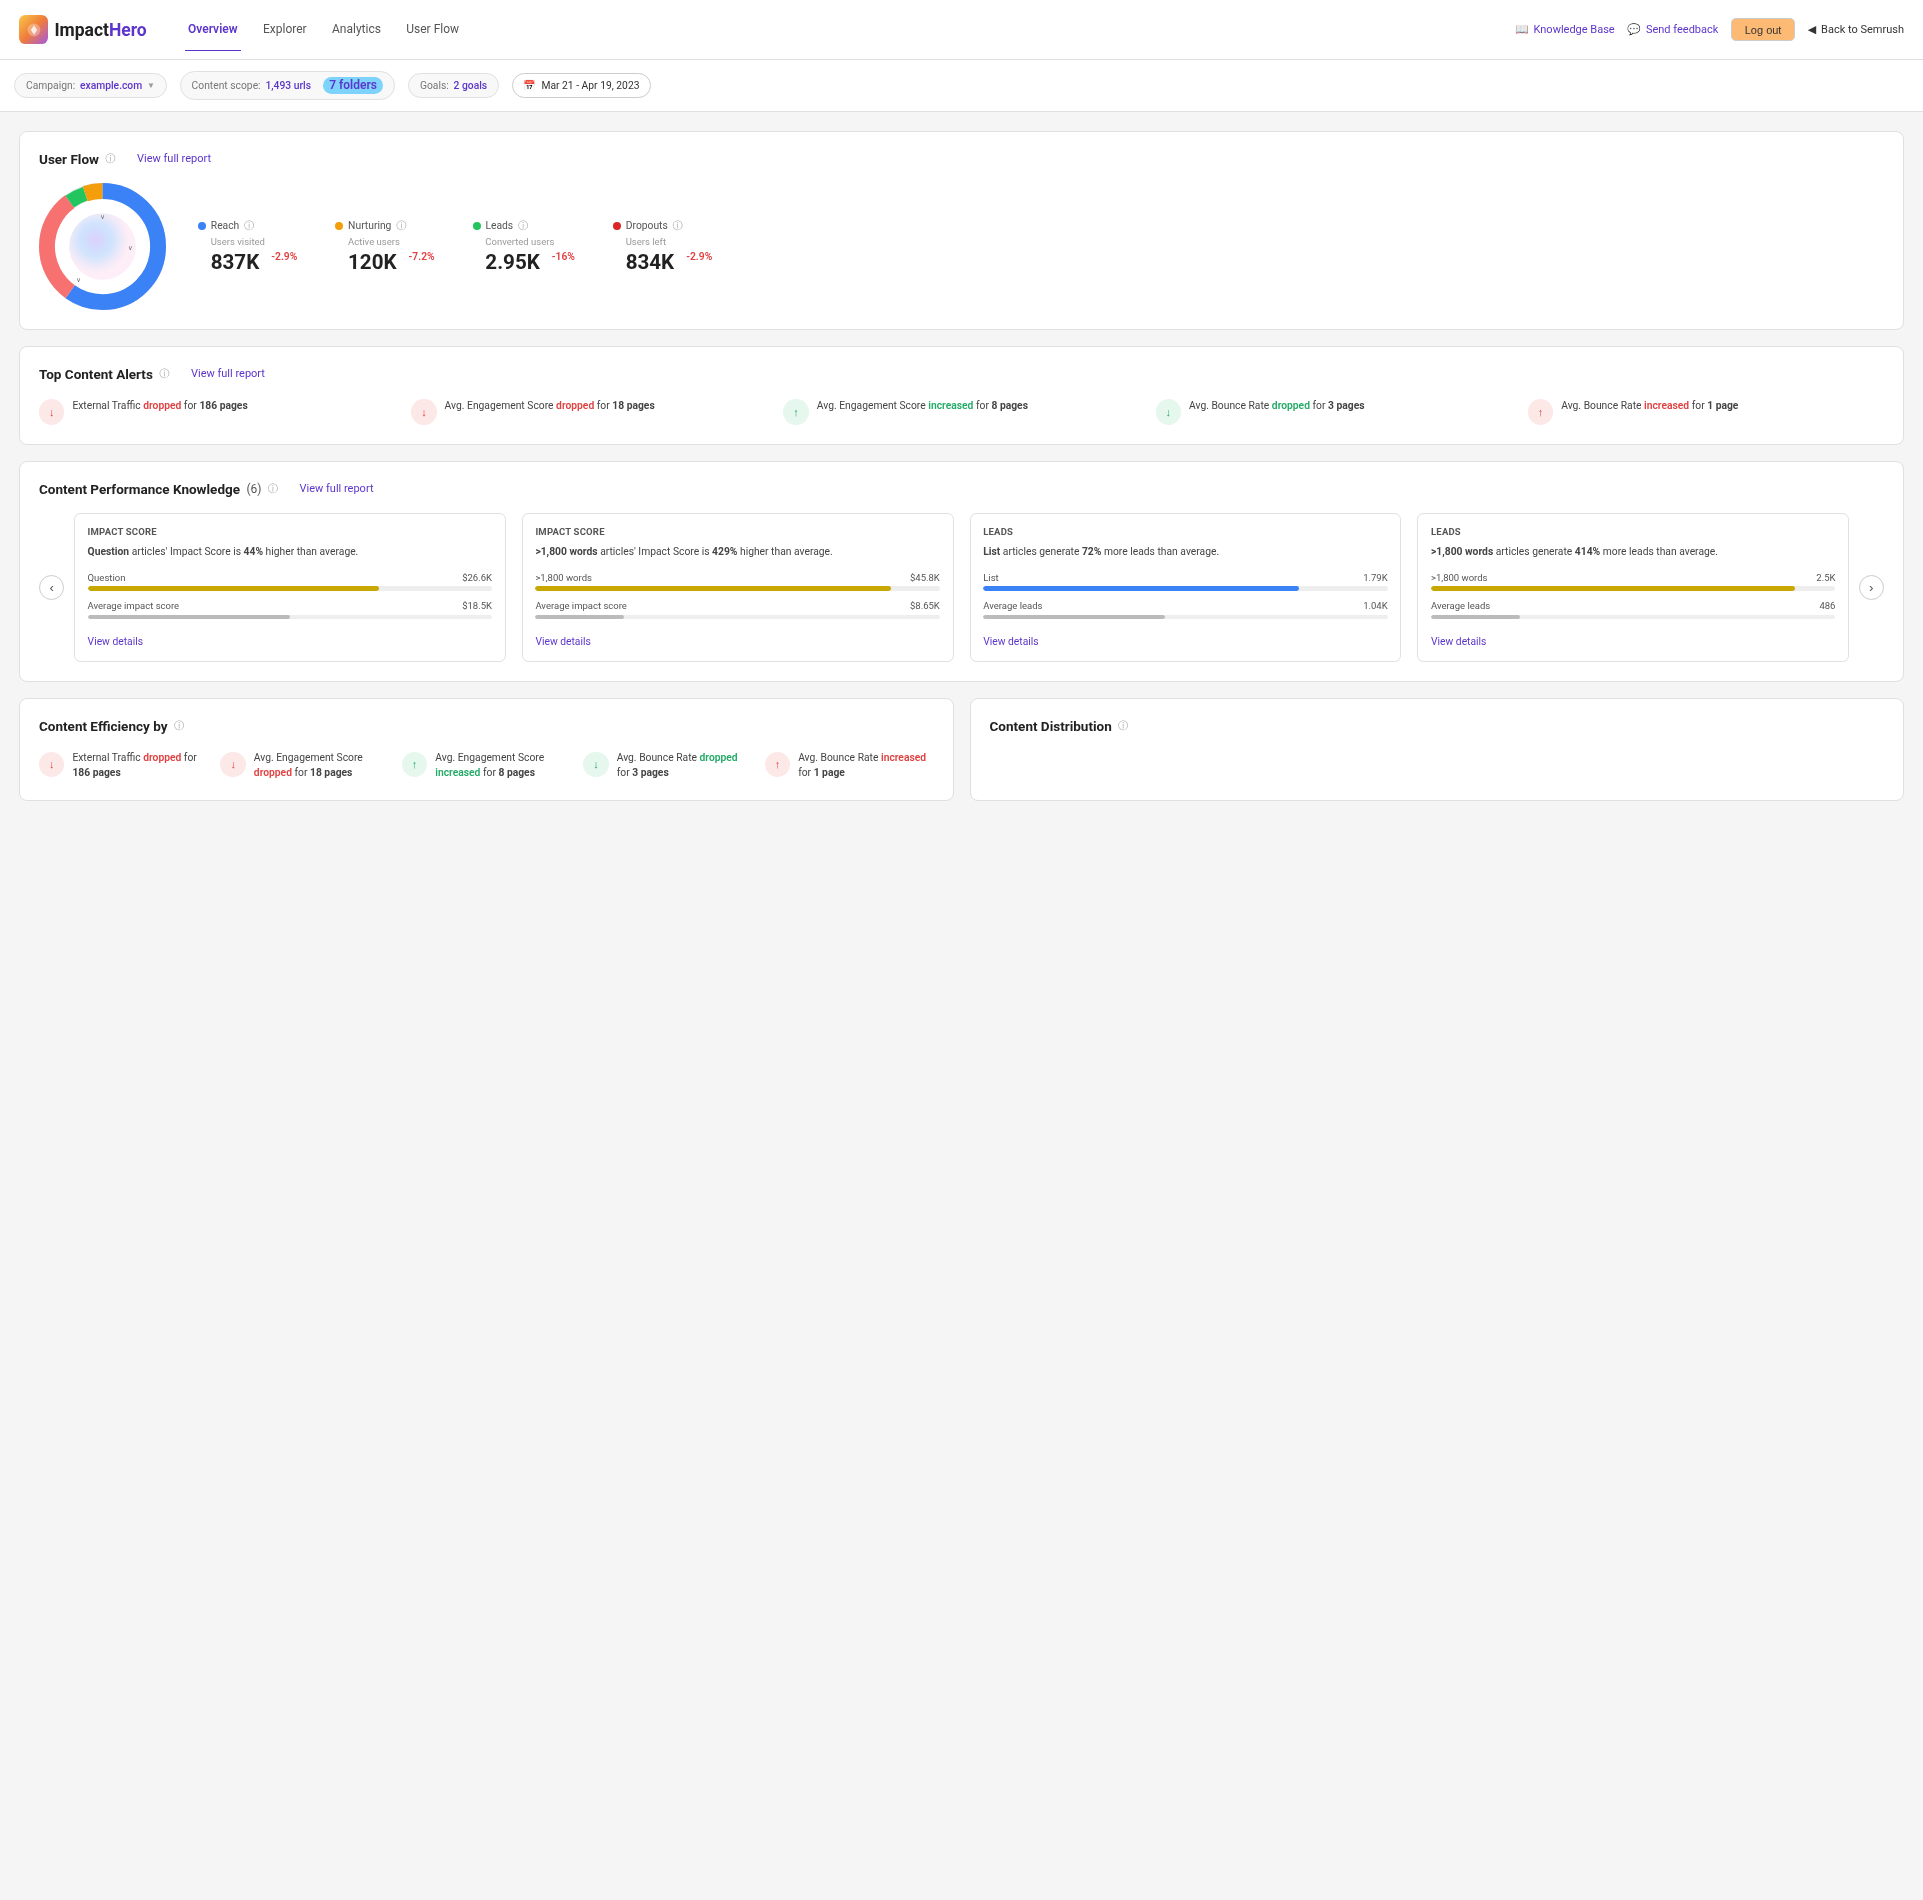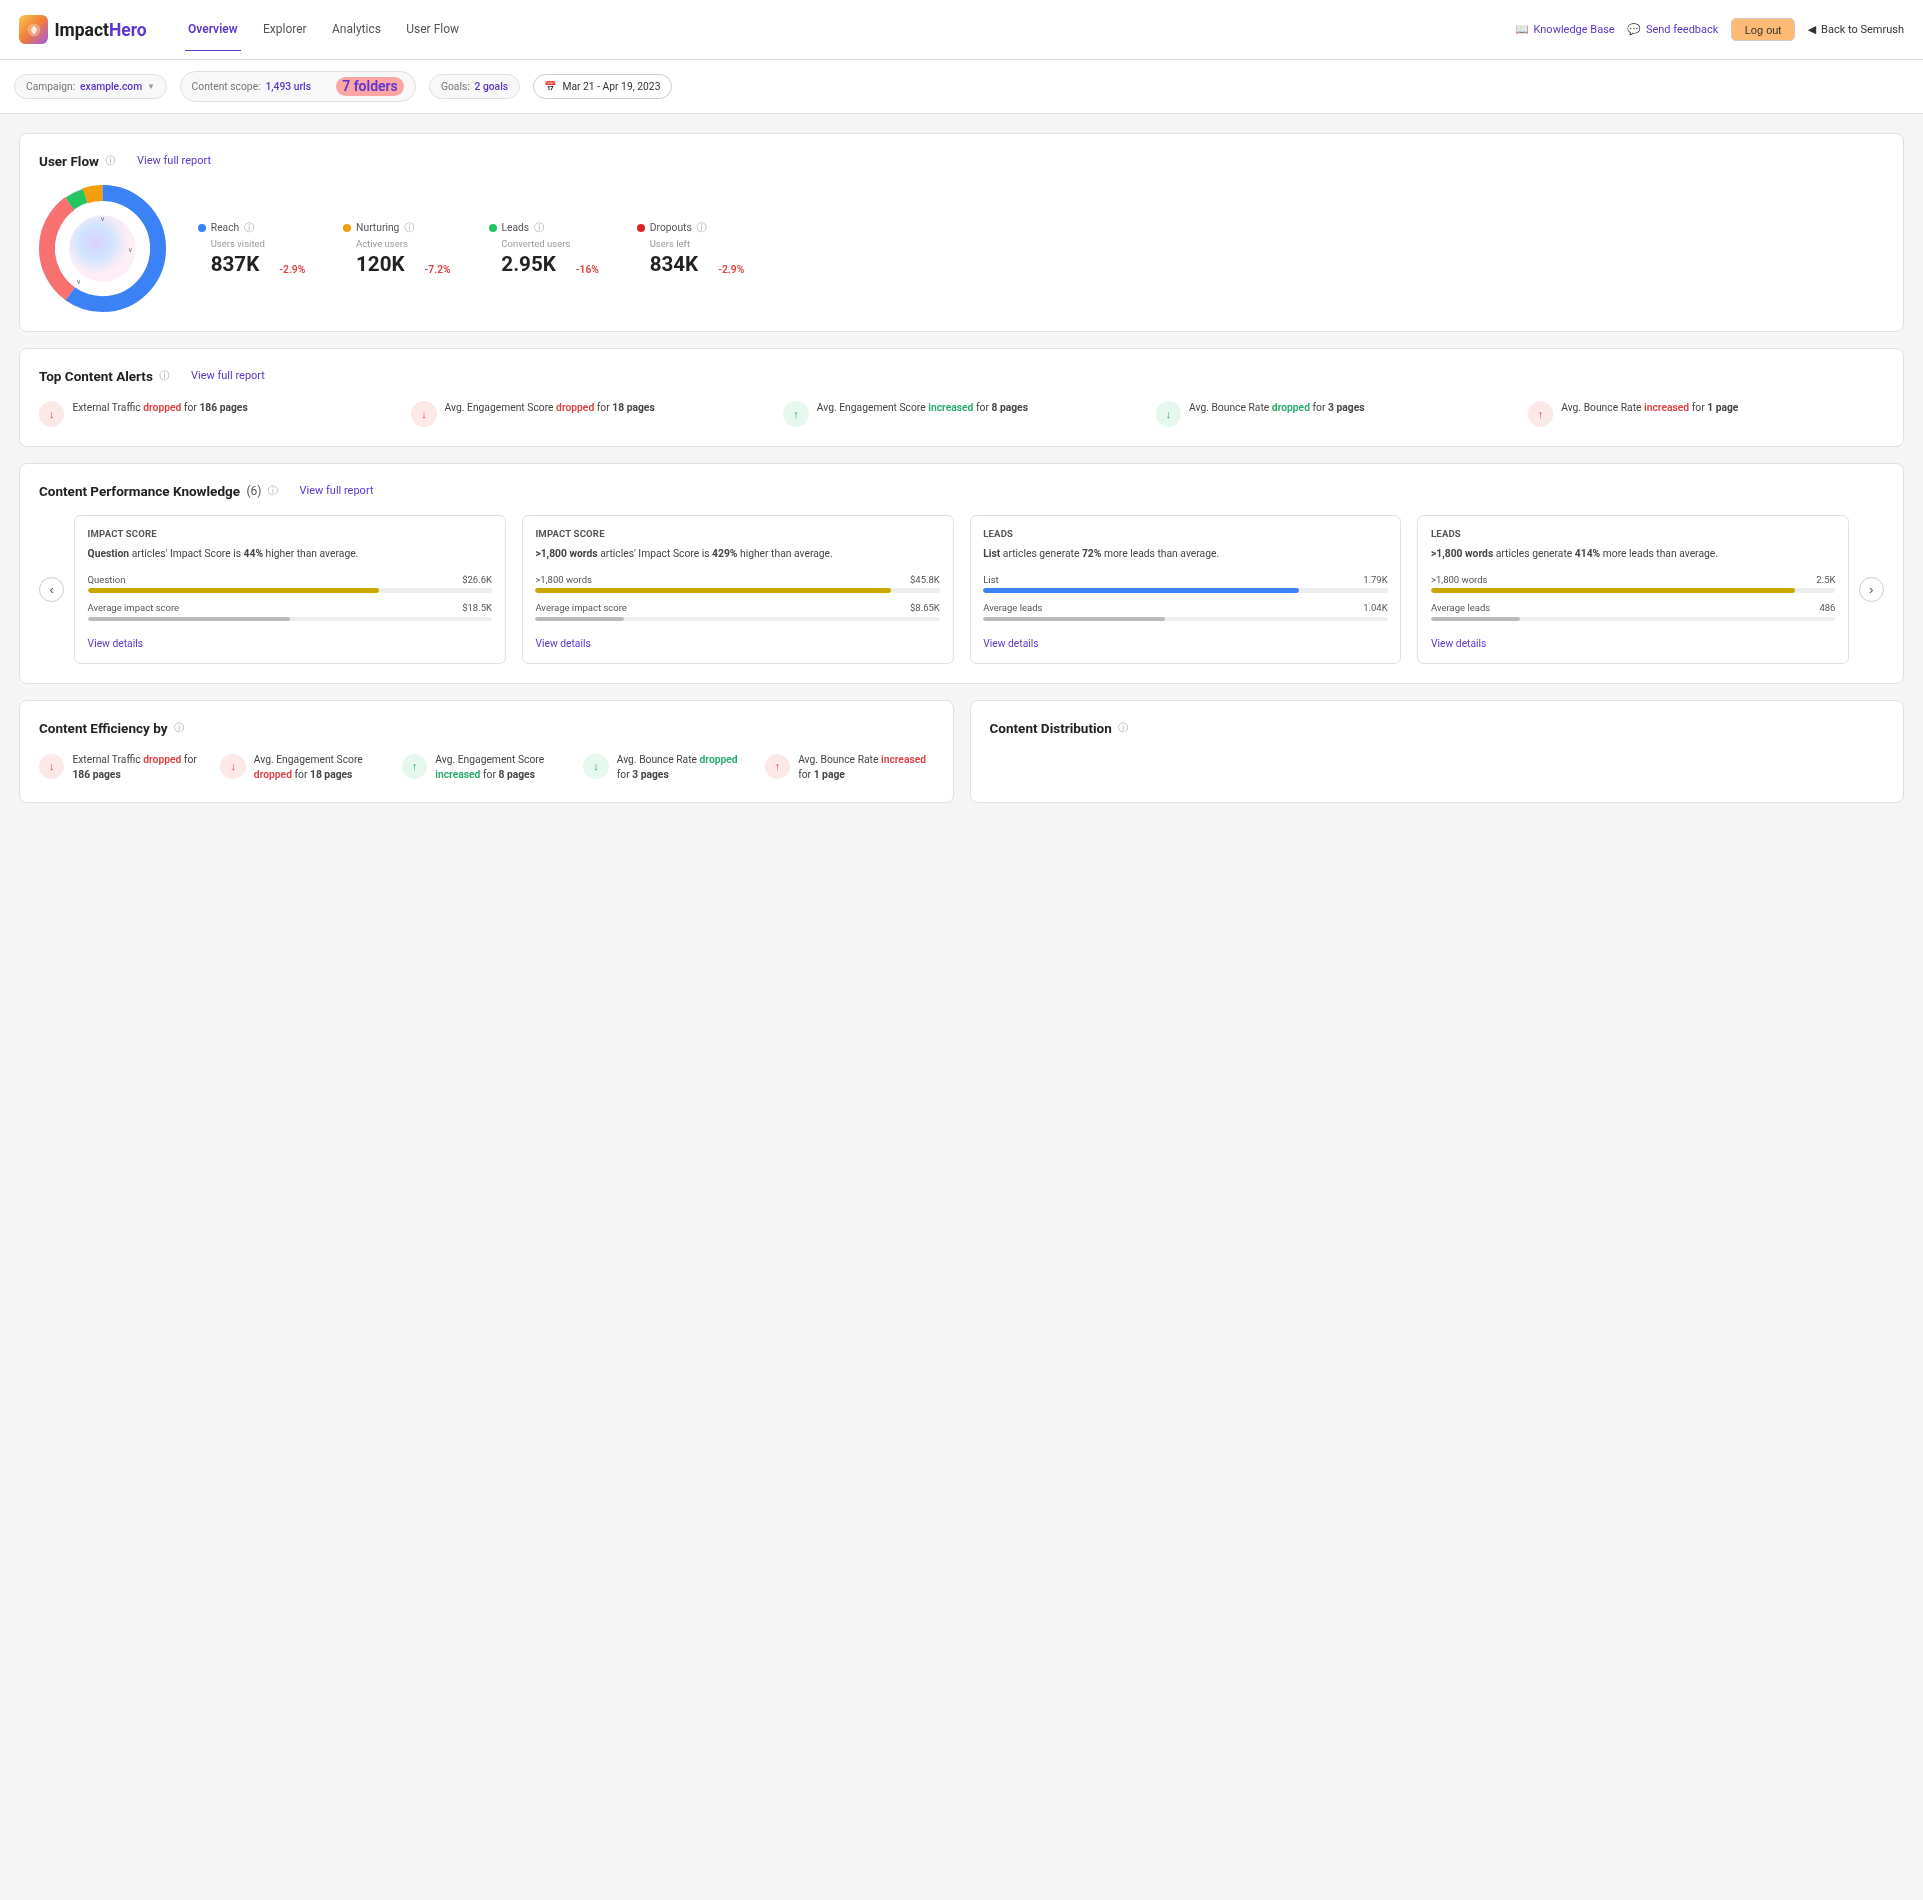--- a/index.html
+++ b/index.html
@@ -19,21 +19,21 @@
     .kb-link { display: flex; align-items: center; gap: 4.8px; color: #5c35cc; font-size: 11px; cursor: pointer; }
     .feedback-link { display: flex; align-items: center; gap: 4.8px; color: #5c35cc; font-size: 11px; cursor: pointer; }
     .logout-btn { border: 0.8px solid #ccc; border-radius: 4.8px; padding: 4.8px 12.7px; font-size: 11px; cursor: pointer; background: #fdba74; color: #333; }
     .back-link { display: flex; align-items: center; gap: 4.8px; color: #333; font-size: 11px; cursor: pointer; }
 
     
     .filter-bar { background: #fff; padding: 11px 14px; display: flex; align-items: center; gap: 12.7px; border-bottom: 0.8px solid #e0e0e0; text-align: center; }
     .filter-item { display: flex; align-items: center; gap: 4.8px; background: #f8f8f8; border: 0.8px solid #e0e0e0; border-radius: 16px; padding: 4.8px 11px; font-size: 10.3px; cursor: pointer; }
     .filter-item .label { color: #777; }
     .filter-item .value { color: #5c35cc; font-weight: 500; }
-    .filter-badge { background: #fca5a5; color: #5c35cc; border-radius: 9.5px; padding: 1.6px 6.4px; font-size: 14px; font-weight: 600; margin-left: 20px; }
+    .filter-badge { background: #7dd3fc; color: #5c35cc; border-radius: 9.5px; padding: 1.6px 6.4px; font-size: 12px; font-weight: 600; margin-left: 7px; }
     .filter-date { display: flex; align-items: center; gap: 4.8px; border: 0.8px solid #ccc; border-radius: 16px; padding: 4.8px 11px; font-size: 10.3px; cursor: pointer; background: #fff; }
 
     
     .main { padding: 19px; display: flex; flex-direction: column; gap: 16px; background: #f5f5f5; }
 
     
     .card { background: #fff; border: 0.8px solid #e0e0e0; border-radius: 8px; padding: 19px; }
 
     
     .card-header { display: flex; align-items: center; gap: 6.4px; margin-bottom: 16px; }
@@ -42,21 +42,21 @@
     .view-link { color: #5c35cc; font-size: 11px; cursor: pointer; text-decoration: none; margin-left: 15px; }
 
     .userflow-content { display: flex; align-items: center; gap: 32px; }
     .donut-chart { width: 127px; height: 127px; flex-shrink: 0; }
 
     .metrics-grid { display: flex; gap: 38px; flex: 1; }
     .metric { display: flex; flex-direction: column; gap: 3.2px; }
     .metric-label { display: flex; align-items: center; gap: 4.8px; font-size: 10.3px; color: #555; }
     .metric-dot { width: 8px; height: 8px; border-radius: 50%; flex-shrink: 0; }
     .metric-sublabel { font-size: 9.5px; color: #999; margin-left: 12.7px; }
-    .metric-value { font-size: 20.6px; font-weight: 700; color: #222; display: flex; align-items: flex-end; gap: 20px; margin-left: 12.7px; }
+    .metric-value { font-size: 20.6px; font-weight: 700; color: #222; display: flex; align-items: flex-start; gap: 12px; margin-left: 12.7px; }
     .metric-change { font-size: 10.3px; font-weight: 600; }
     .metric-change.negative { color: #e04040; }
 
     
     .alerts-grid { display: flex; gap: 16px; flex-wrap: wrap; }
     .alert-item { display: flex; align-items: flex-start; gap: 8px; flex: 1; min-width: 119px; }
     .alert-icon { width: 25.4px; height: 25.4px; border-radius: 50%; display: flex; align-items: center; justify-content: center; flex-shrink: 0; margin-top: 1.6px; }
     .alert-icon.red { background: #fde8e8; }
     .alert-icon.green { background: #e6f7ee; }
     .alert-text { font-size: 10.3px; color: #444; line-height: 1.5; }

